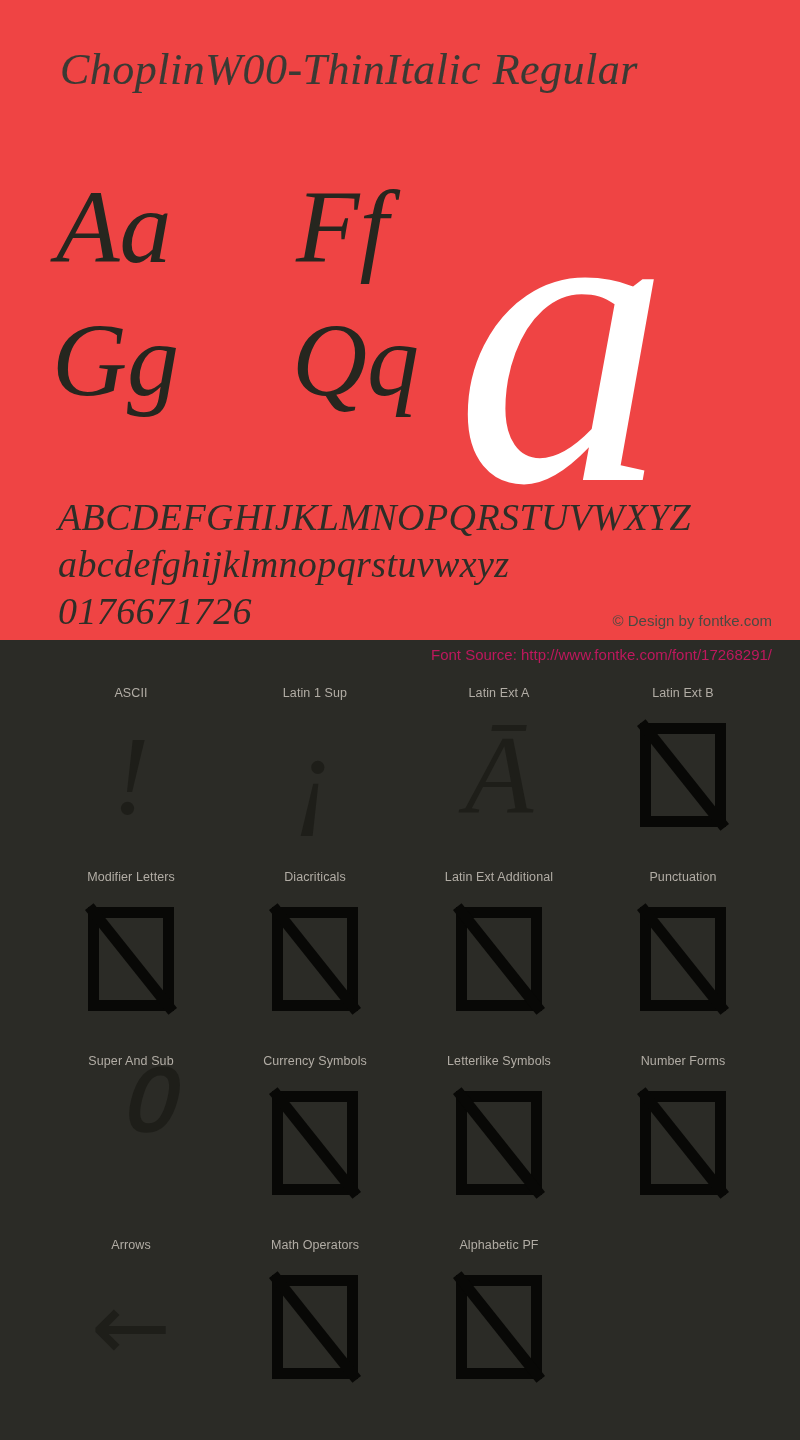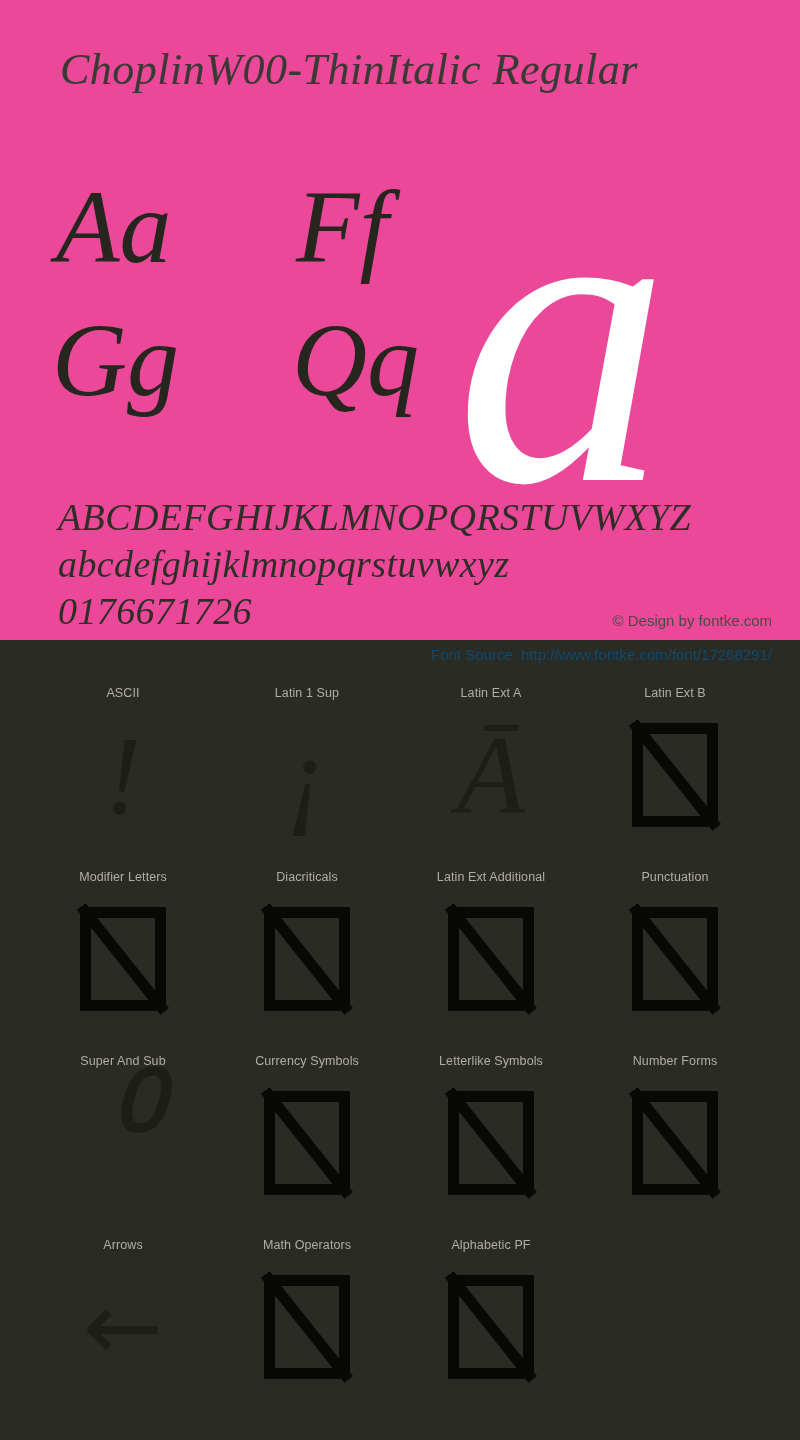--- a/index.html
+++ b/index.html
@@ -17,21 +17,21 @@
     overflow: hidden;
   }
 
   
   .specimen {
     position: absolute;
     left: 0;
     top: 0;
     width: 800px;
     height: 640px;
-    background: #ec4899;
+    background: #ef4444;
     overflow: hidden;
   }
 
   .font-title {
     position: absolute;
     left: 60px;
     top: 44px;
     font-family: "Liberation Serif", serif;
     font-style: italic;
     font-weight: 400;
@@ -115,27 +115,27 @@
     background: #2b2b26;
     overflow: hidden;
   }
 
   .font-source {
     position: absolute;
     right: 28px;
     top: 646px;
     font-family: "Liberation Sans", sans-serif;
     font-size: 15px;
-    color: #0c4a6e;
+    color: #be185d;
     white-space: nowrap;
   }
 
   .block-grid {
     position: absolute;
-    left: 0;
+    left: 8px;
     top: 36px;
     width: 784px;
   }
   .block-row {
     position: relative;
     width: 800px;
     height: 184px;
   }
   .block-cell {
     position: absolute;

